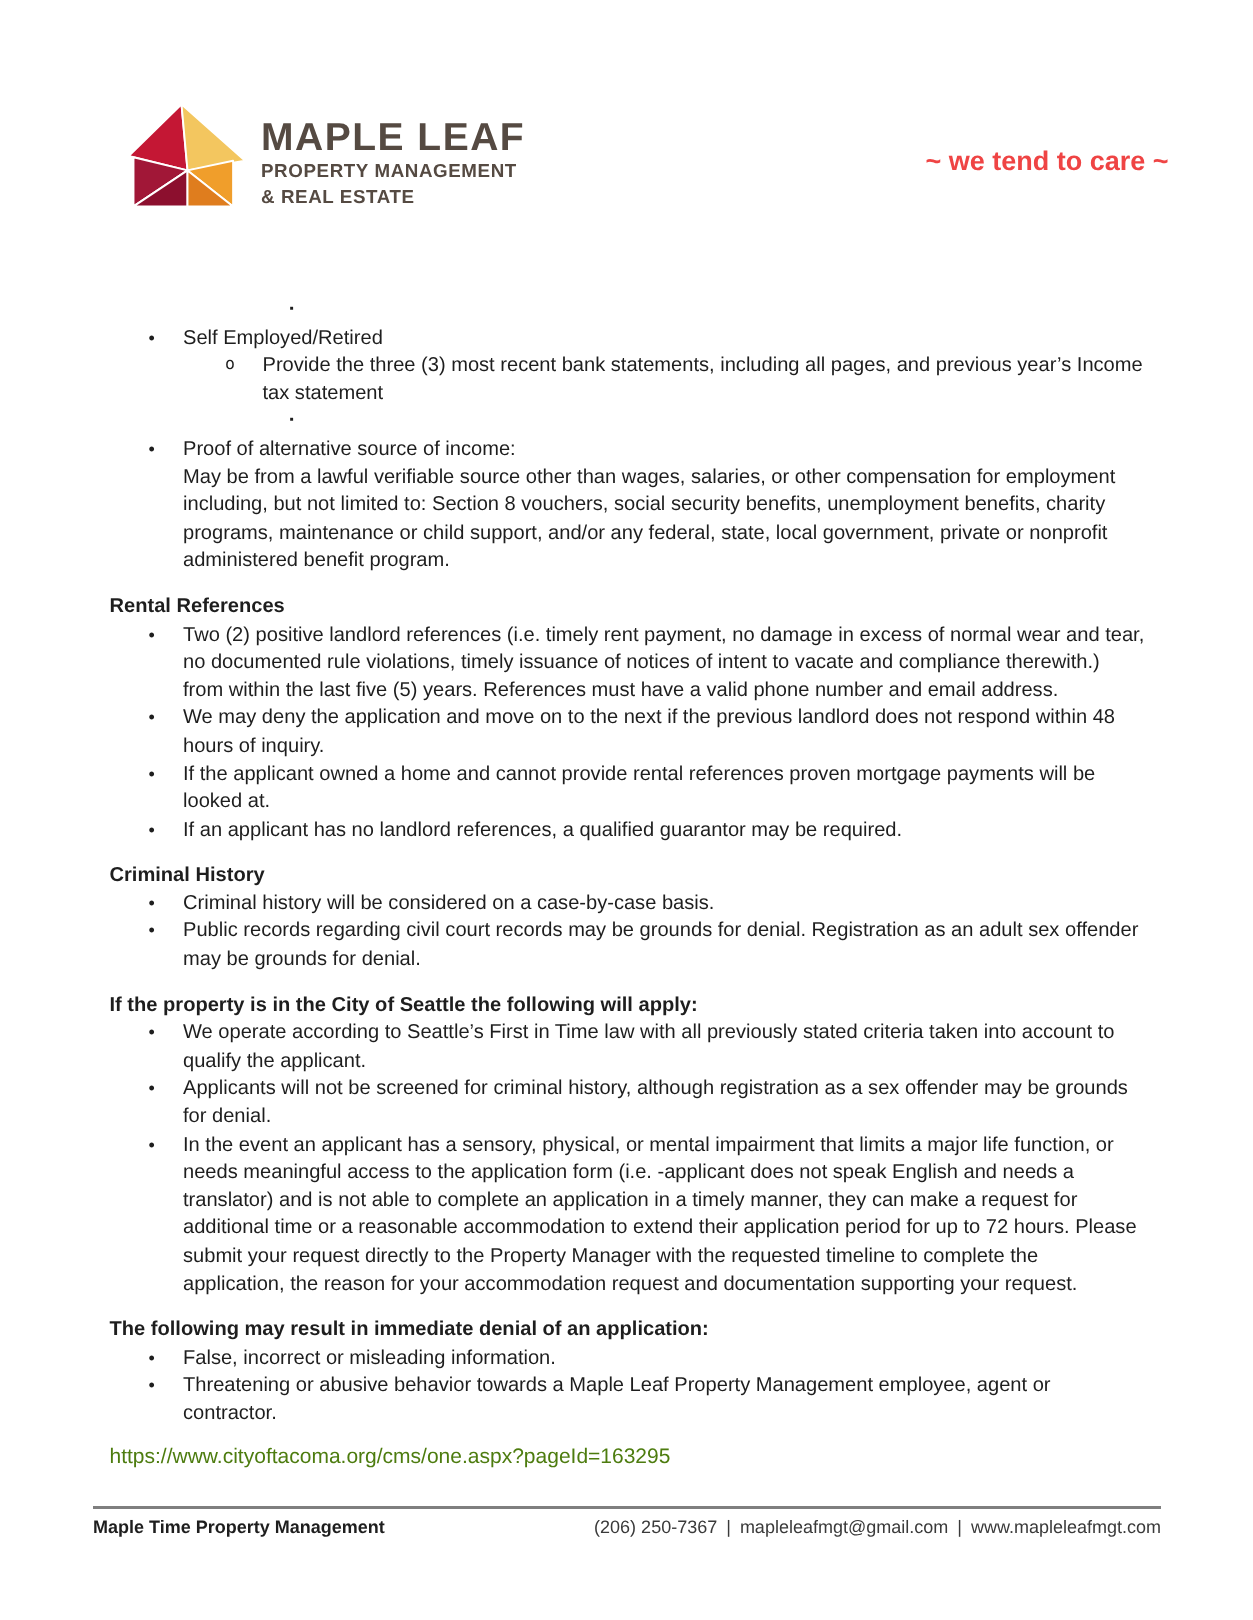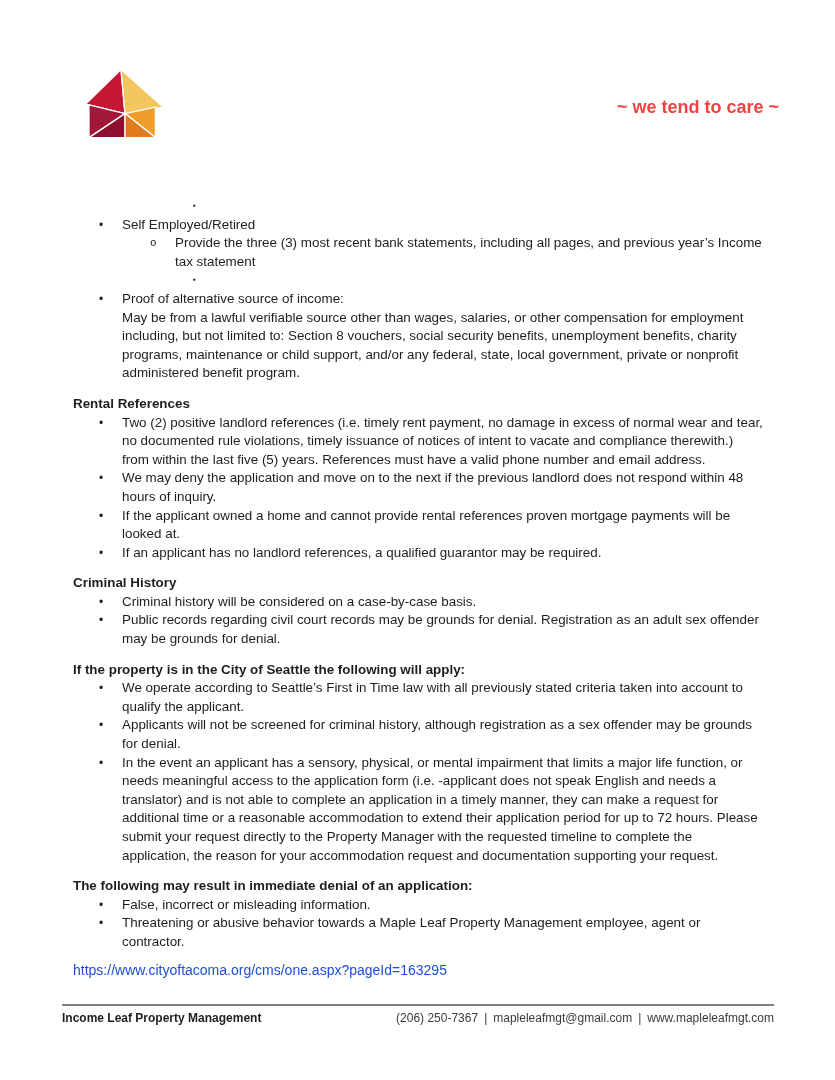--- a/index.html
+++ b/index.html
@@ -44,21 +44,21 @@
   .li .bullet { flex: 0 0 auto; text-align: left; }
   .li .txt { flex: 1 1 auto; }
   .lvl1 { padding-left: 26px; } .lvl1 .bullet { width: 23px; }
   .lvl2 { padding-left: 77px; } .lvl2 .bullet { width: 25px; }
   .lvl3 { padding-left: 120px; } .lvl3 .bullet { width: 25px; }
   .b1 { font-size: 12px; }
   .b2 { font-family: "DejaVu Sans Mono", monospace; font-size: 11px; }
   .b3 { font-size: 8px; }
   .doc-link {
     display: inline-block; margin-top: 9px;
-    color: #1d4ed8; text-decoration: none; font-size: 14px; line-height: 19px;
+    color: #4d7c0f; text-decoration: none; font-size: 14px; line-height: 19px;
     cursor: pointer;
   }
 
   
   .footer {
     position: absolute; top: 1004px; left: 62px; width: 712px;
     border-top: 2px solid #7f7f7f; padding-top: 5px;
     display: flex; justify-content: space-between; align-items: baseline;
   }
   .footer-left { font-size: 12px; font-weight: bold; color: #1e1e1e; }
@@ -75,20 +75,25 @@
       <svg class="logo-house" viewBox="0 0 100 92" xmlns="http://www.w3.org/2000/svg" aria-hidden="true">
         <g stroke="#ffffff" stroke-width="1.6" stroke-linejoin="round">
           <polygon points="45,3 1,46 50,58" fill="#c41734"></polygon>
           <polygon points="45,3 50,58 98,50" fill="#f3c65f"></polygon>
           <polygon points="5,47 50,58 5,88" fill="#a11737"></polygon>
           <polygon points="5,88 50,58 50,88" fill="#8c0f2e"></polygon>
           <polygon points="50,58 88,50 88,88" fill="#f09e2b"></polygon>
           <polygon points="50,58 50,88 88,88" fill="#df7d1e"></polygon>
         </g>
       </svg>
+      <div class="brand">
+        <div class="brand-main">MAPLE LEAF</div>
+        <div class="brand-sub">PROPERTY MANAGEMENT</div>
+        <div class="brand-sub">&amp; REAL ESTATE</div>
+      </div>
     </div>
     <div class="tagline">~ we tend to care ~</div>
   </div>
 
   <div class="content">
     <div id="intro-list">
         <div class="li lvl3">
           <span class="bullet b3">▪</span>
         </div>
         <div class="li lvl1">
@@ -154,19 +159,19 @@
         </div>
         <div class="li lvl1">
           <span class="bullet b1">•</span>
           <div class="txt">Threatening or abusive behavior towards a Maple Leaf Property Management employee, agent or contractor.</div>
         </div>
       </div>
     <a class="doc-link">https://www.cityoftacoma.org/cms/one.aspx?pageId=163295</a>
   </div>
 
   <div class="footer">
-    <div class="footer-left">Income Leaf Property Management</div>
+    <div class="footer-left">Maple Time Property Management</div>
     <div class="footer-right">
       <span>(206) 250-7367</span><span class="sep">|</span><span>mapleleafmgt@gmail.com</span><span class="sep">|</span><span>www.mapleleafmgt.com</span>
     </div>
   </div>
 
 </div>
 
 </body></html>

